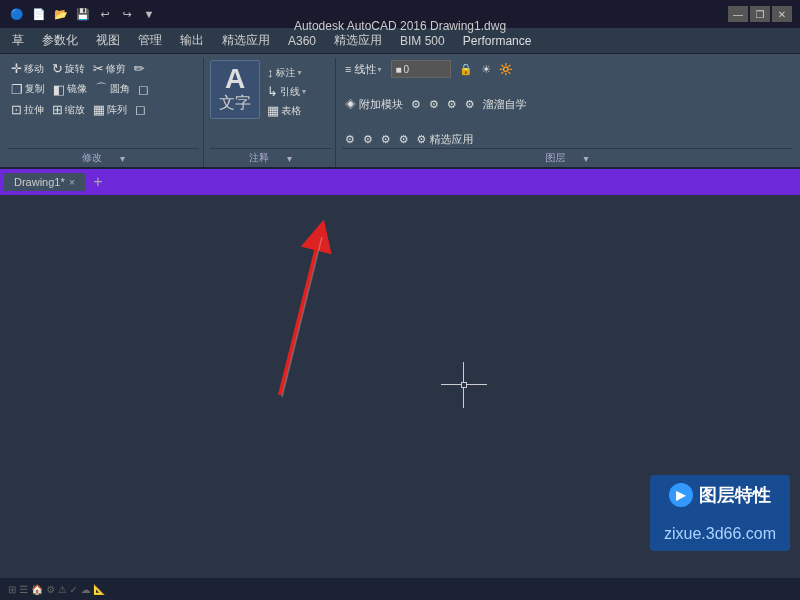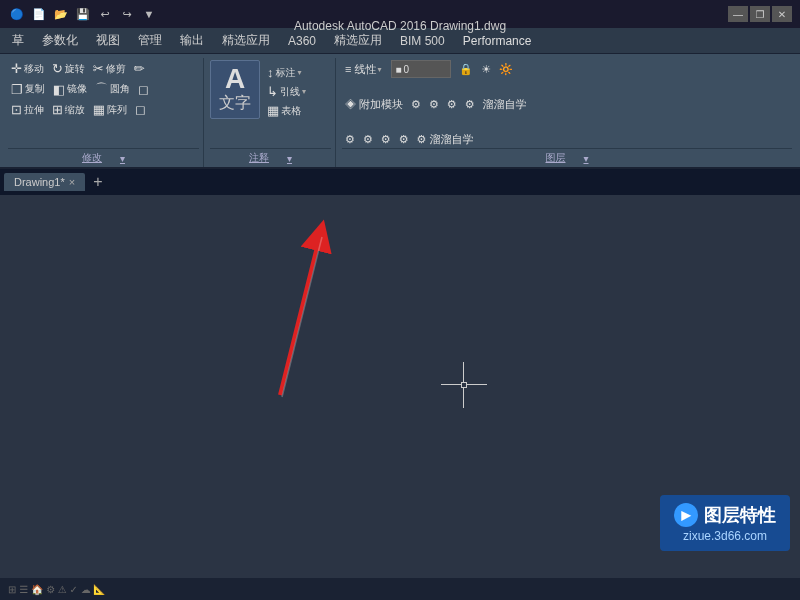--- a/index.html
+++ b/index.html
@@ -158,21 +158,21 @@
       align-items: center;
       gap: 2px;
       white-space: nowrap;
     }
     .tool-btn-icon {
       font-size: 13px;
     }
 
     
     .doc-tabs {
-      background: #0f172a;
+      background: #6d28d9;
       height: 26px;
       display: flex;
       align-items: center;
       padding: 0 4px;
       gap: 4px;
     }
     .doc-tab {
       background: #3d4f61;
       color: #ccc;
       font-size: 11px;
@@ -227,23 +227,23 @@
       align-items: center;
     }
     .watermark-logo {
       display: flex;
       align-items: center;
       gap: 6px;
       font-size: 18px;
       font-weight: bold;
     }
     .watermark-url {
-      font-size: 12px;
+      font-size: 16px;
       color: #aad4ff;
-      margin-top: 2px;
+      margin-top: 18px;
     }
 
     
     .status-bar {
       position: absolute;
       bottom: 0;
       left: 0;
       right: 0;
       height: 22px;
       background: #1a2233;
@@ -276,21 +276,20 @@
       border-top: 1px solid #2a3a4a;
       font-size: 10px;
       color: #aac;
       text-align: center;
       padding: 2px 0;
       display: flex;
       align-items: center;
       justify-content: center;
       gap: 18px;
       cursor: pointer;
-      text-decoration: underline;
     }
   </style>
 </head>
 <body>
 
 <div class="title-bar">
   <div class="title-bar-left">
     <span class="qat-icon">🔵</span>
     <span class="qat-icon">📄</span>
     <span class="qat-icon">📂</span>
@@ -436,21 +435,21 @@
           <span class="sm-btn">⚙</span>
           <span class="sm-btn">⚙</span>
           <span class="sm-btn">⚙</span>
           <span class="sm-btn">溜溜自学</span>
         </div>
         <div class="tool-row">
           <span class="sm-btn">⚙</span>
           <span class="sm-btn">⚙</span>
           <span class="sm-btn">⚙</span>
           <span class="sm-btn">⚙</span>
-          <span class="sm-btn">⚙ 溜溜自学</span>
+          <span class="sm-btn">⚙ 精选应用</span>
         </div>
       </div>
       <div class="group-label-row">
         <span>图层</span>
         <span>▾</span>
       </div>
     </div>
 
   </div>
 </div>

